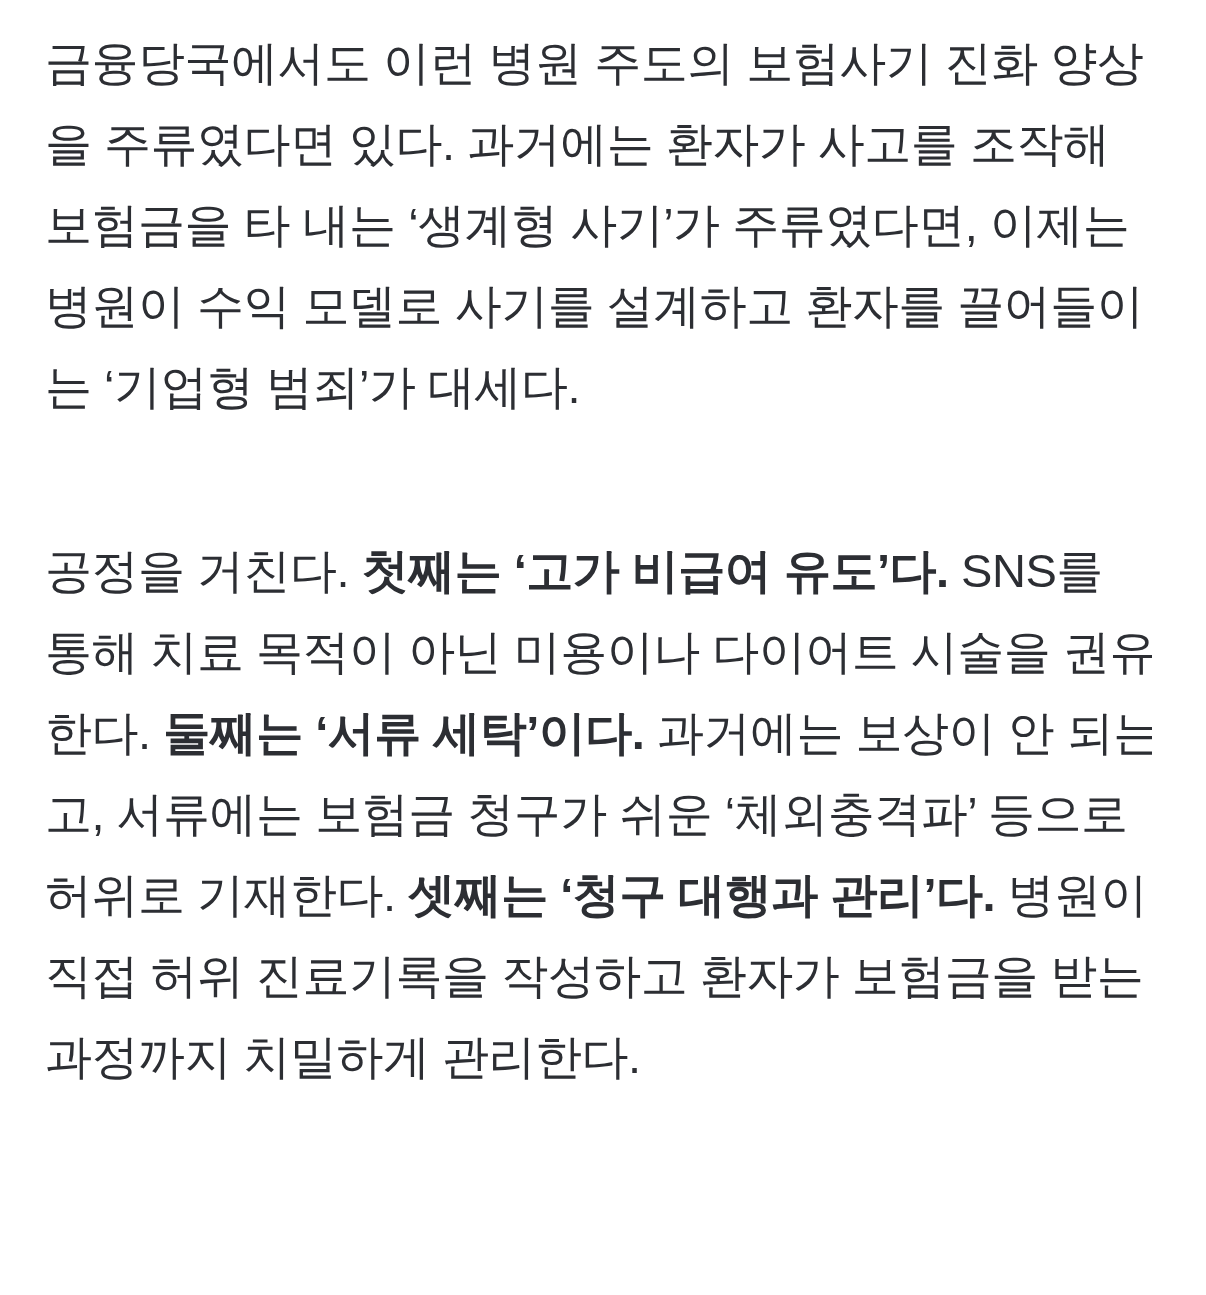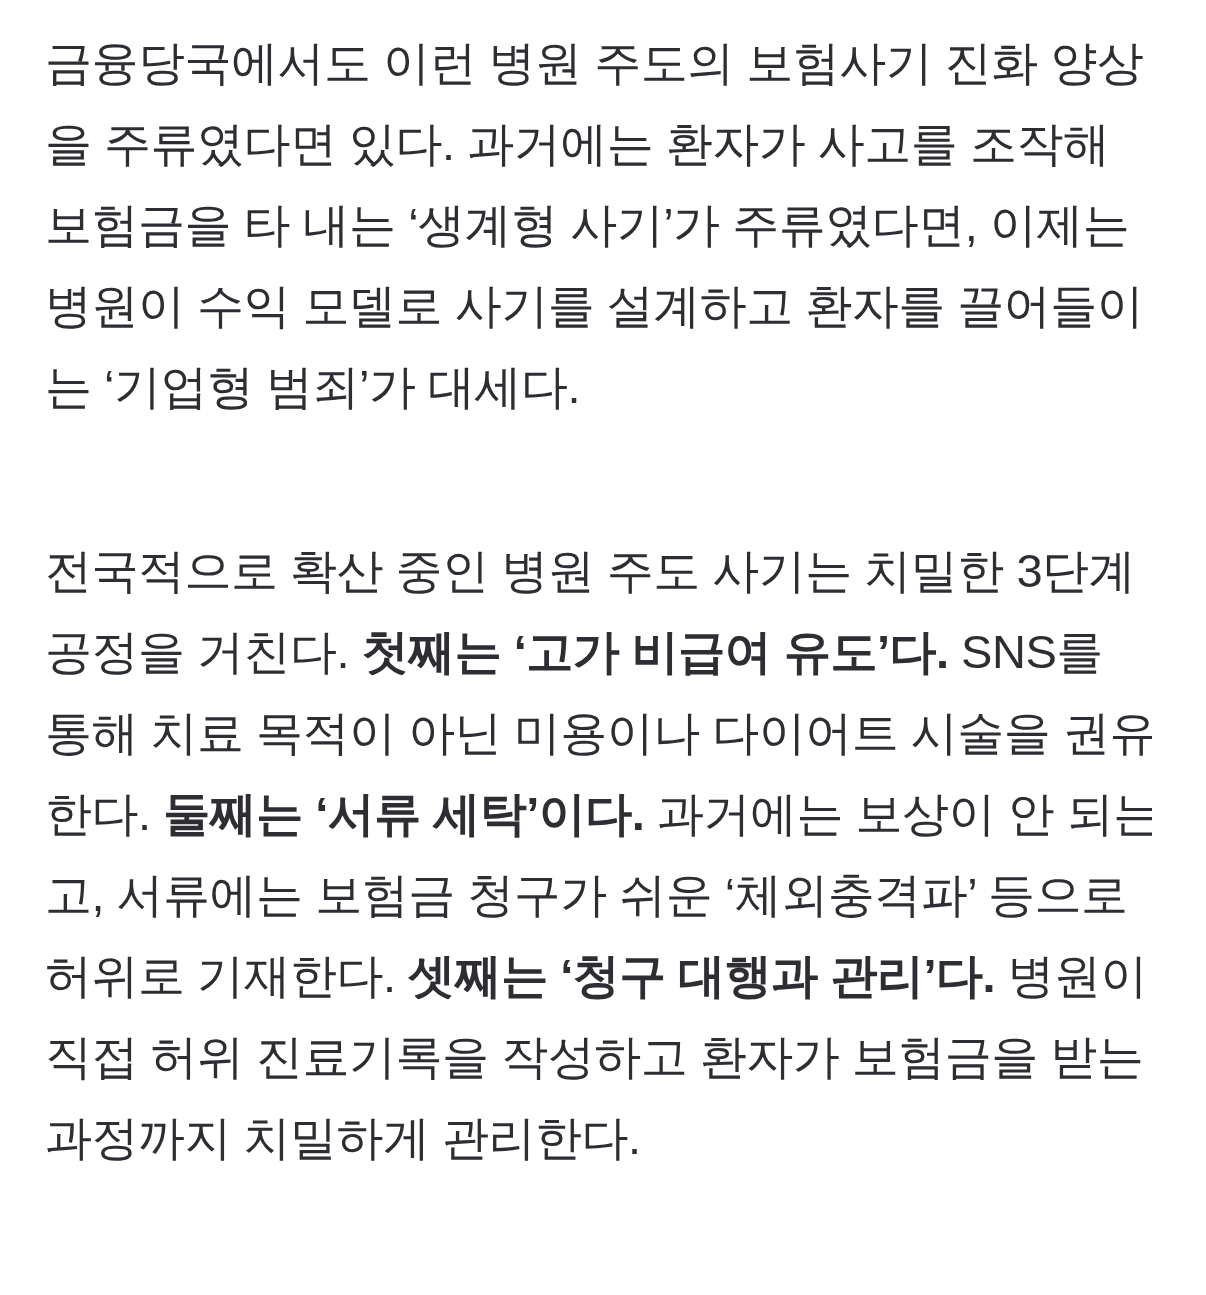--- a/index.html
+++ b/index.html
@@ -43,21 +43,20 @@
 
   <div class="para">
     <div class="line"><span>금융당국에서도 이런 병원 주도의 보험사기 진화 양상</span><strong></strong><span></span></div>
     <div class="line"><span>을 주류였다면 있다. 과거에는 환자가 사고를 조작해</span><strong></strong><span></span></div>
     <div class="line"><span>보험금을 타 내는 ‘생계형 사기’가 주류였다면, 이제는</span><strong></strong><span></span></div>
     <div class="line"><span>병원이 수익 모델로 사기를 설계하고 환자를 끌어들이</span><strong></strong><span></span></div>
     <div class="line"><span>는 ‘기업형 범죄’가 대세다.</span><strong></strong><span></span></div>
   </div>
 
   <div class="para">
-    <div class="line"><span>전국적으로 확산 중인 병원 주도 사기는 치밀한 3단계</span><strong></strong><span></span></div>
     <div class="line"><span>공정을 거친다. </span><strong>첫째는 ‘고가 비급여 유도’다.</strong><span> SNS를</span></div>
     <div class="line"><span>통해 치료 목적이 아닌 미용이나 다이어트 시술을 권유</span><strong></strong><span></span></div>
     <div class="line"><span>한다. </span><strong>둘째는 ‘서류 세탁’이다.</strong><span> 과거에는 보상이 안 되는</span></div>
     <div class="line"><span>고, 서류에는 보험금 청구가 쉬운 ‘체외충격파’ 등으로</span><strong></strong><span></span></div>
     <div class="line"><span>허위로 기재한다. </span><strong>셋째는 ‘청구 대행과 관리’다.</strong><span> 병원이</span></div>
     <div class="line"><span>직접 허위 진료기록을 작성하고 환자가 보험금을 받는</span><strong></strong><span></span></div>
     <div class="line"><span>과정까지 치밀하게 관리한다.</span><strong></strong><span></span></div>
   </div>
 
 </div>

